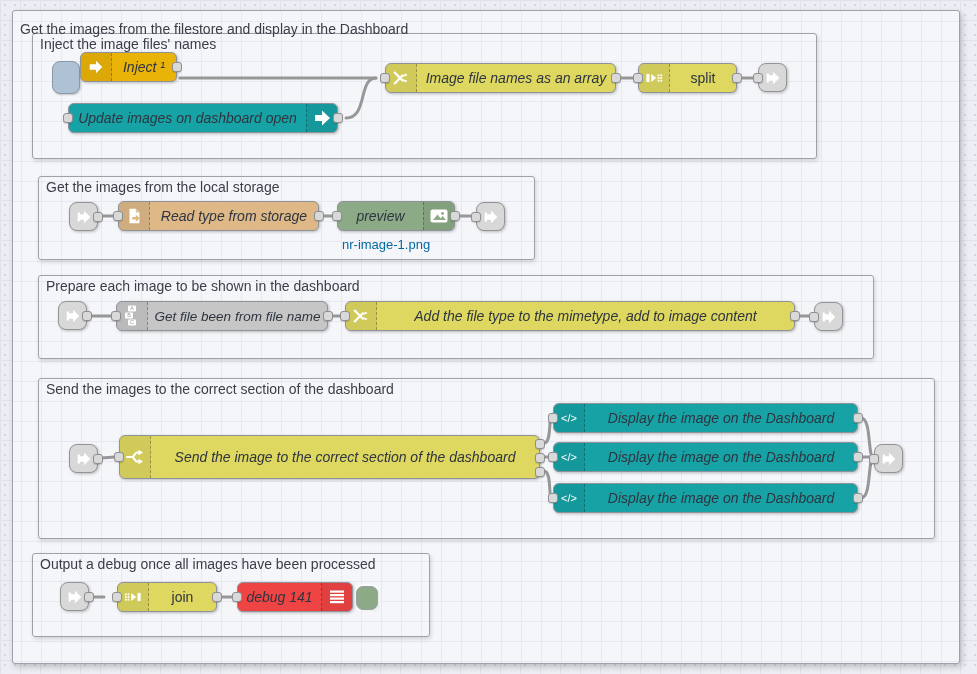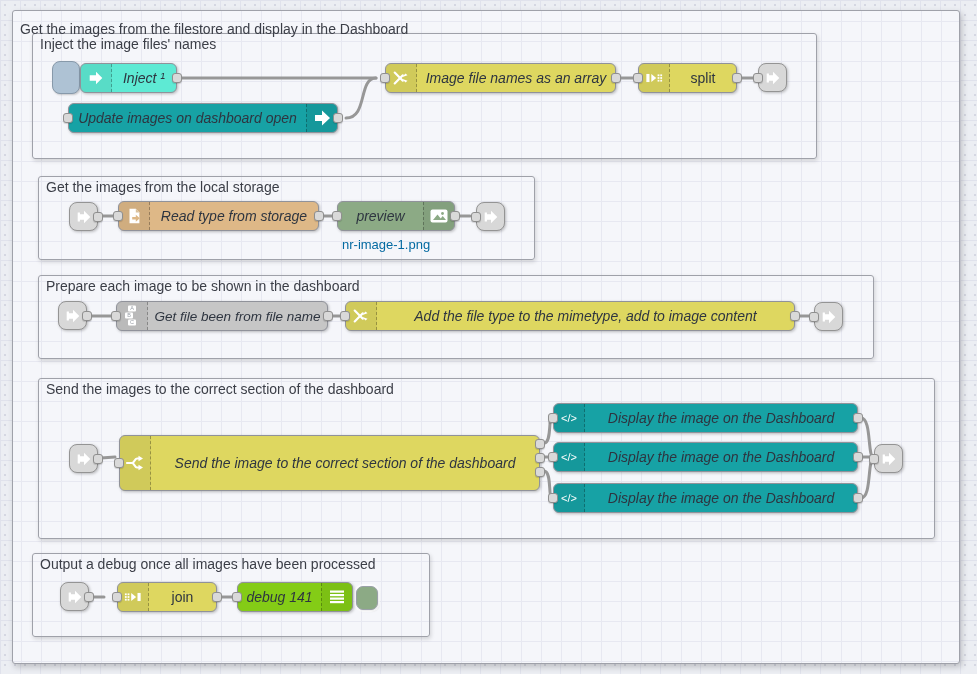--- a/index.html
+++ b/index.html
@@ -116,21 +116,21 @@
   <path d="M544,457 H552"></path>
   <path d="M544,471 C552,471 548,498 552,498"></path>
   <path d="M861,418 C872,418 867,458 874,458"></path>
   <path d="M861,457 H874"></path>
   <path d="M861,498 C872,498 867,458 874,458"></path>
   <path d="M91,597 H104"></path>
   <path d="M210,597 H234"></path>
 </svg>
 
 <div class="inject-btn" style="left:52px;top:61px;"></div>
-<div class="node" style="left:80px;top:63px;width:97px;background:#5eead4;">
+<div class="node" style="left:80px;top:52px;width:97px;background:#eab308;">
   <div class="icon-region left">
     <svg class="ic" width="18" height="18" viewBox="0 0 20 20">
         <path d="M3 7h7V3l7 7-7 7v-4H3z" fill="#fff"></path>
       </svg>
   </div>
   <span class="node-label">Inject ¹</span>
   <div class="port out"></div>
 </div>
 
 <div class="node" style="left:68px;top:103px;width:270px;background:#17a2a5;">
@@ -278,21 +278,21 @@
 </div>
 
 <div class="link-node" style="left:69px;top:444px;">
   <svg class="ic" width="18" height="18" viewBox="0 0 20 20">
       <path d="M4 7h6V3l7 7-7 7v-4H4z" fill="#fff"></path>
       <rect x="3" y="5" width="2.5" height="10" fill="#fff"></rect>
     </svg>
   <div class="port out"></div>
 </div>
 
-<div class="node" style="left:119px;top:435px;width:421px;height:56px;background:#ded760;">
+<div class="node" style="left:119px;top:435px;width:421px;height:44px;background:#ded760;">
   <div class="icon-region left">
     <svg class="ic" width="20" height="20" viewBox="0 0 20 20">
       <path d="M2 10 H7 C9.5 10 9.5 5.5 12 5.5 H14" stroke="#fff" stroke-width="2.2" fill="none" stroke-linecap="round"></path>
       <path d="M7 10 C9.5 10 9.5 14.5 12 14.5 H14" stroke="#fff" stroke-width="2.2" fill="none" stroke-linecap="round"></path>
       <path d="M13.5 2.8 L18 5.5 L13.5 8.2 z" fill="#fff"></path>
       <path d="M13.5 11.8 L18 14.5 L13.5 17.2 z" fill="#fff"></path>
     </svg>
   </div>
   <span class="node-label">Send the image to the correct section of the dashboard</span>
   <div class="port in"></div>
@@ -364,21 +364,21 @@
       <path d="M8 5.5 L13.5 10 L8 14.5 z" fill="#fff"></path>
       <rect x="15" y="5.5" width="3.5" height="9" fill="#fff"></rect>
     </svg>
   </div>
   <span class="node-label upright">join</span>
   <div class="port in"></div>
   <div class="port out"></div>
 </div>
 
 <div class="toggle-btn" style="left:356px;top:586px;"></div>
-<div class="node" style="left:237px;top:582px;width:116px;background:#84cc16;">
+<div class="node" style="left:237px;top:582px;width:116px;background:#ef4444;">
   <span class="node-label">debug 141</span>
   <div class="icon-region right">
     <svg class="ic" width="16" height="16" viewBox="0 0 16 16">
       <g fill="#fff">
         <rect x="1" y="1.5" width="14" height="2.2"></rect>
         <rect x="1" y="5" width="14" height="2.2"></rect>
         <rect x="1" y="8.5" width="14" height="2.2"></rect>
         <rect x="1" y="12" width="14" height="2.2"></rect>
       </g>
     </svg>

